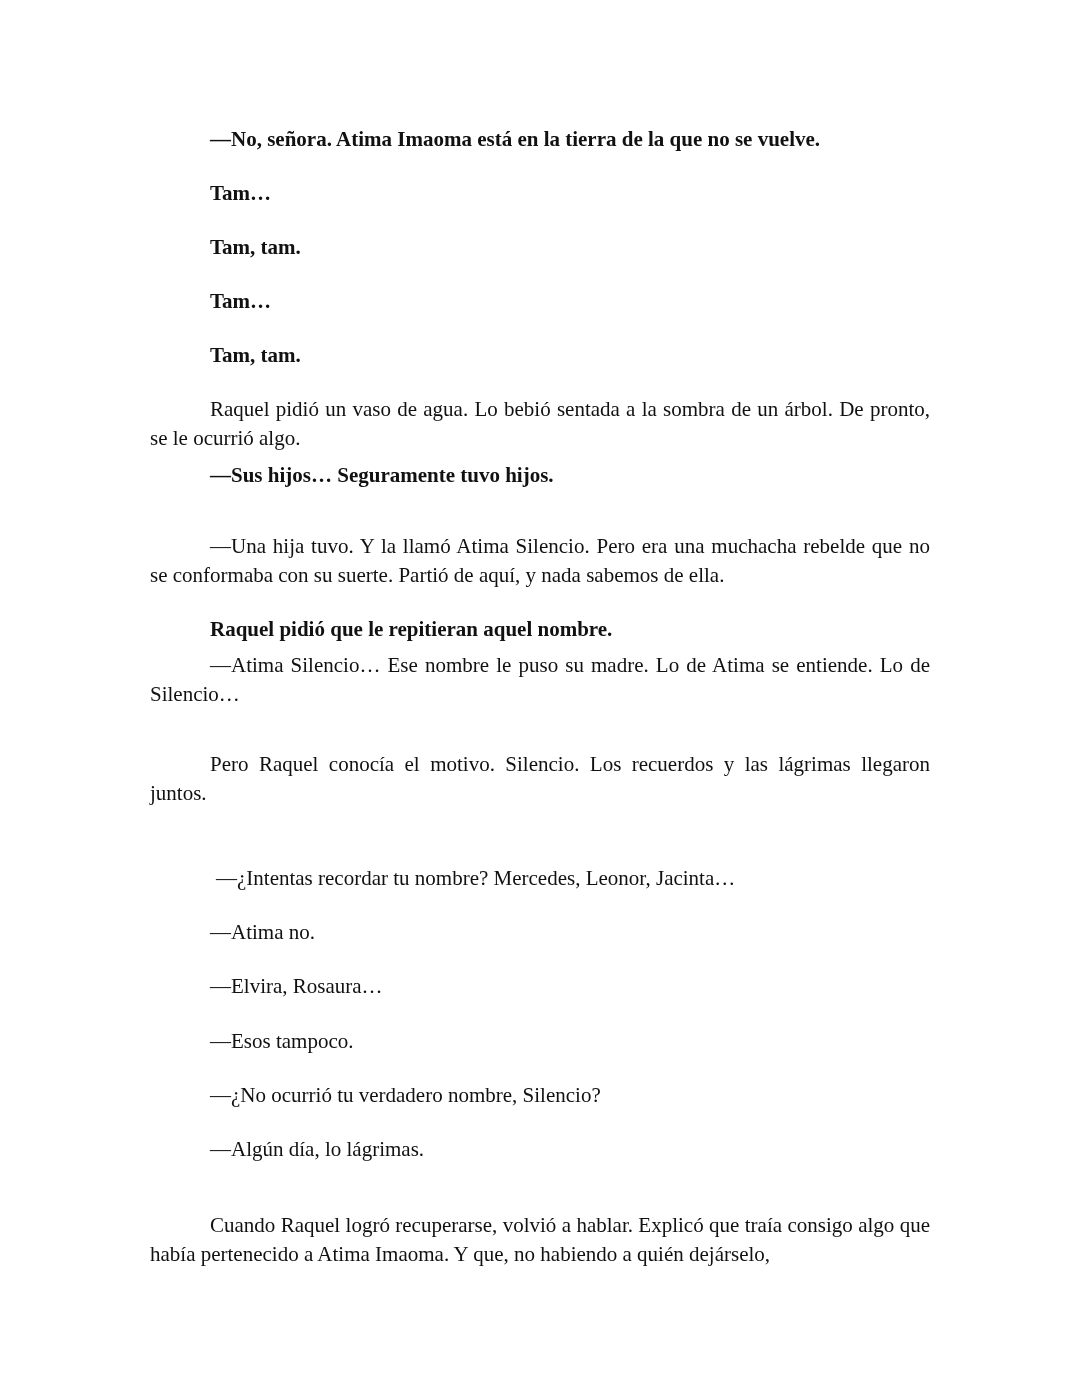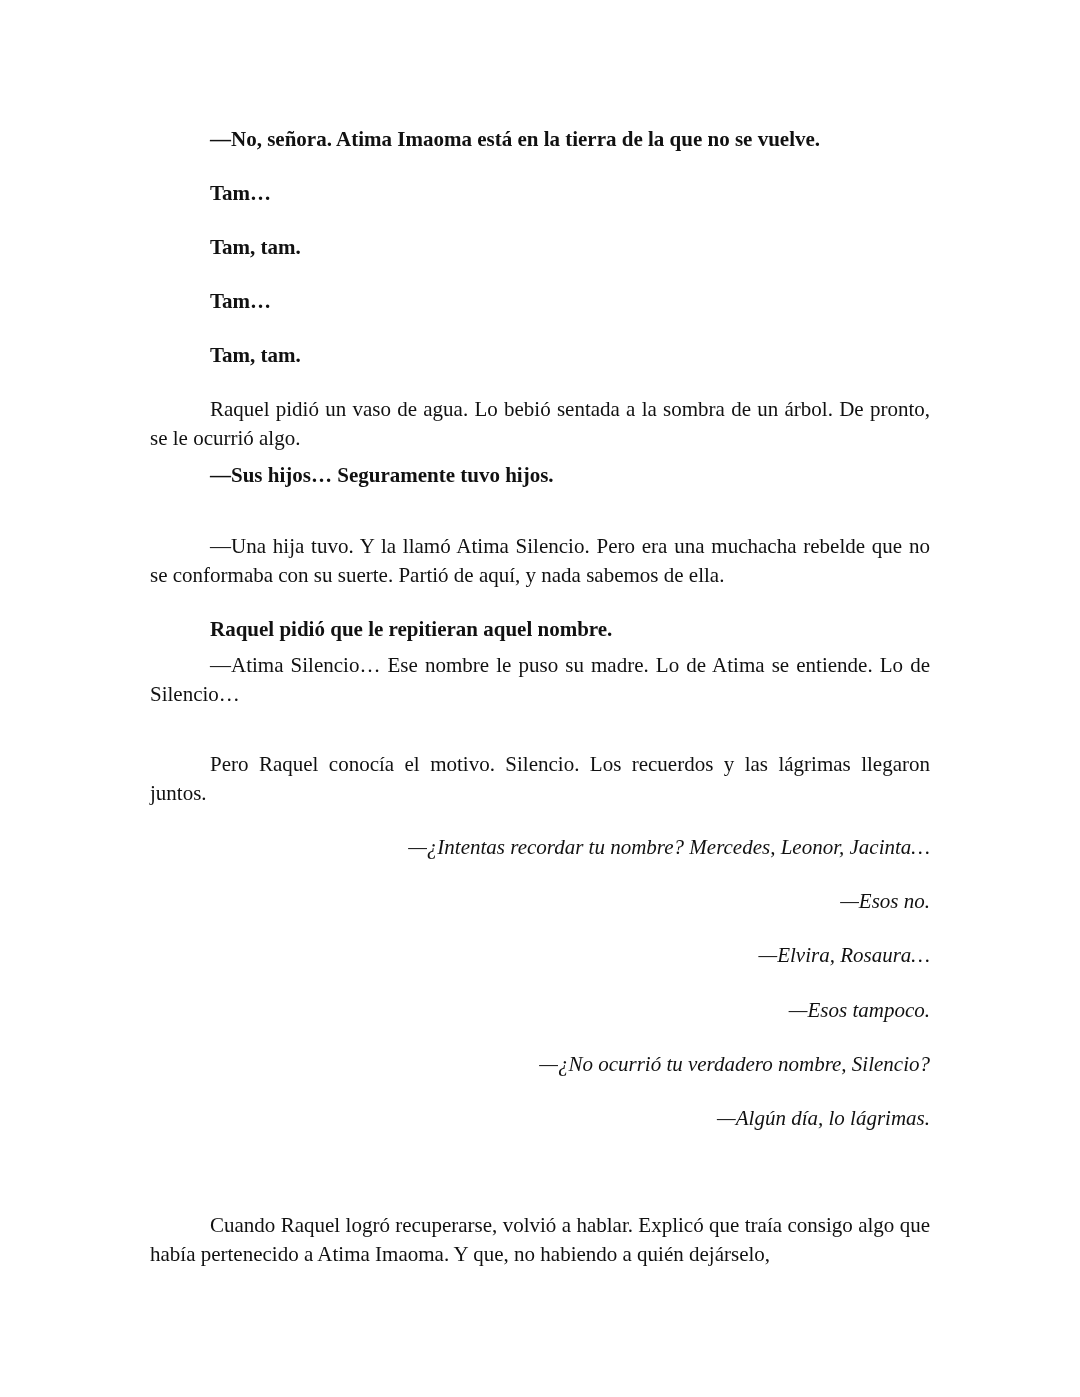--- a/index.html
+++ b/index.html
@@ -30,22 +30,22 @@
       margin: 0;
       text-align: justify;
       text-indent: 60px;
       white-space: normal;
     }
     .p.short {
       text-align: left;
       font-weight: bold;
     }
     .p.italic {
-      font-style: italic;
-      text-align: right;
+      text-align: left;
+      margin-top: 31px;
     }
     .p.italic.nudge {
       text-indent: 66px;
     }
   </style>
 </head>
 <body>
 
 <div class="page">
   <p class="p short" style="top:125px">—No, señora. Atima Imaoma está en la tierra de la que no se vuelve.</p>
@@ -53,19 +53,19 @@
   <p class="p short" style="top:233px">Tam, tam.</p>
   <p class="p short" style="top:287px">Tam…</p>
   <p class="p short" style="top:341px">Tam, tam.</p>
   <p class="p" style="top:395px">Raquel pidió un vaso de agua. Lo bebió sentada a la sombra de un árbol. De pronto, se le ocurrió algo.</p>
   <p class="p short" style="top:461px">—Sus hijos… Seguramente tuvo hijos.</p>
   <p class="p" style="top:532px">—Una hija tuvo. Y la llamó Atima Silencio. Pero era una muchacha rebelde que no se conformaba con su suerte. Partió de aquí, y nada sabemos de ella.</p>
   <p class="p short" style="top:615px">Raquel pidió que le repitieran aquel nombre.</p>
   <p class="p" style="top:651px">—Atima Silencio… Ese nombre le puso su madre. Lo de Atima se entiende. Lo de Silencio…</p>
   <p class="p" style="top:750px">Pero Raquel conocía el motivo. Silencio. Los recuerdos y las lágrimas llegaron juntos.</p>
   <p class="p italic nudge" style="top:833px">—¿Intentas recordar tu nombre? Mercedes, Leonor, Jacinta…</p>
-  <p class="p italic" style="top:887px">—Esos no.</p>
+  <p class="p italic" style="top:887px">—Atima no.</p>
   <p class="p italic" style="top:941px">—Elvira, Rosaura…</p>
   <p class="p italic" style="top:996px">—Esos tampoco.</p>
   <p class="p italic" style="top:1050px">—¿No ocurrió tu verdadero nombre, Silencio?</p>
   <p class="p italic" style="top:1104px">—Algún día, lo lágrimas.</p>
   <p class="p" style="top:1211px">Cuando Raquel logró recuperarse, volvió a hablar. Explicó que traía consigo algo que había pertenecido a Atima Imaoma. Y que, no habiendo a quién dejárselo,</p>
 </div>
 
 </body></html>

